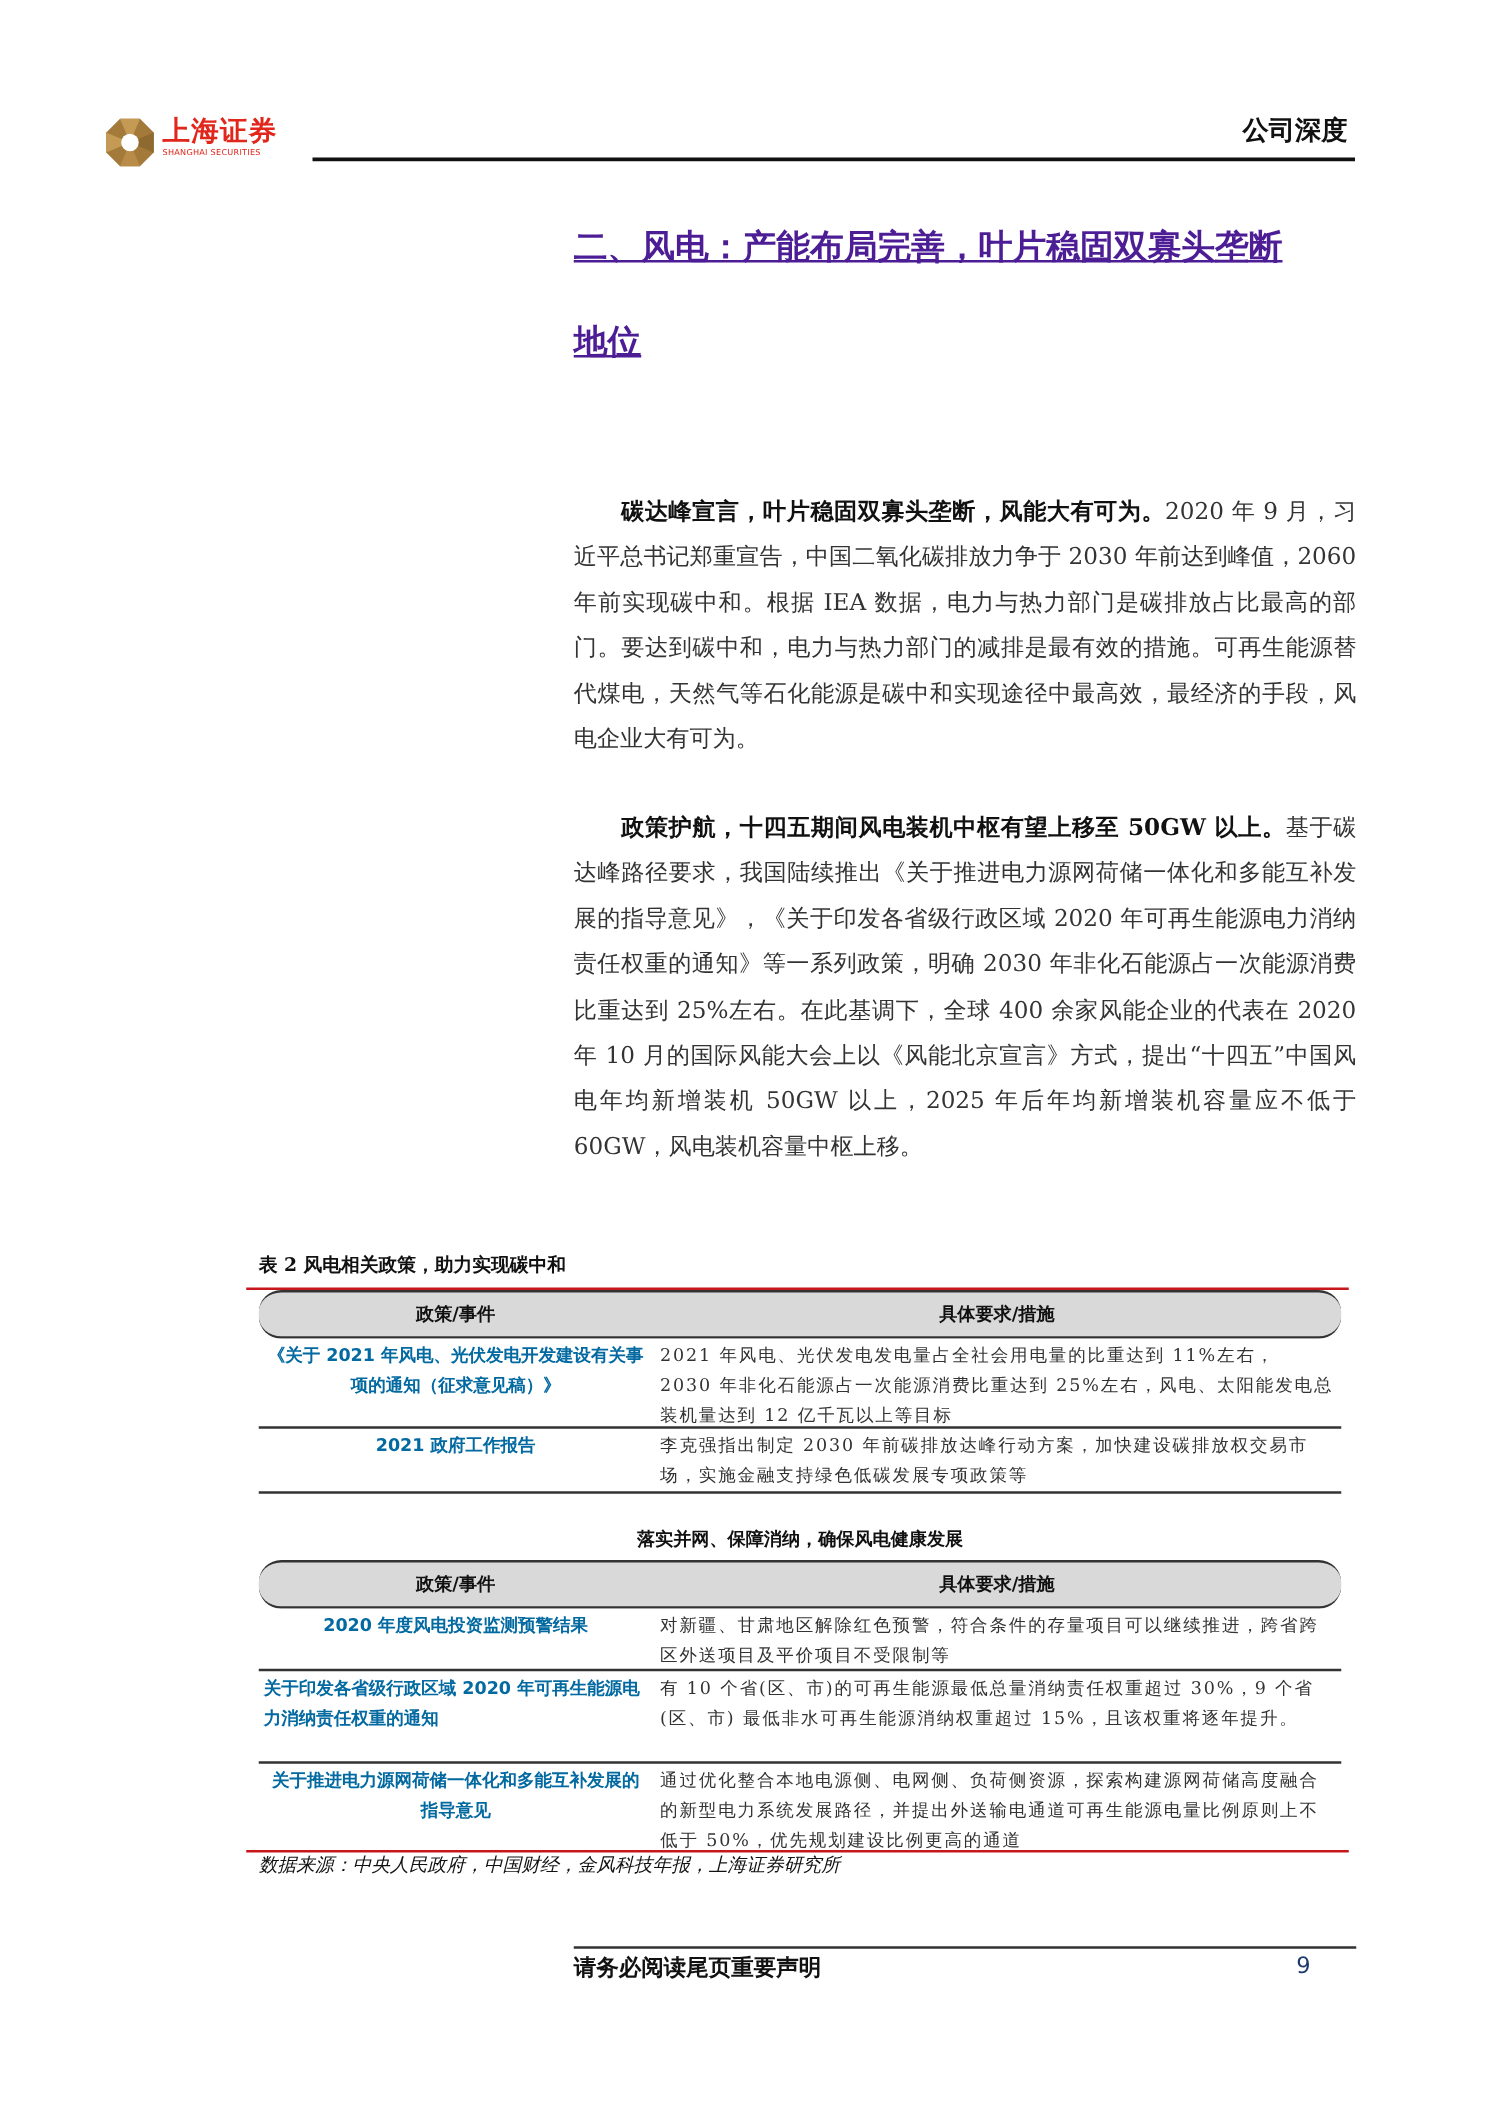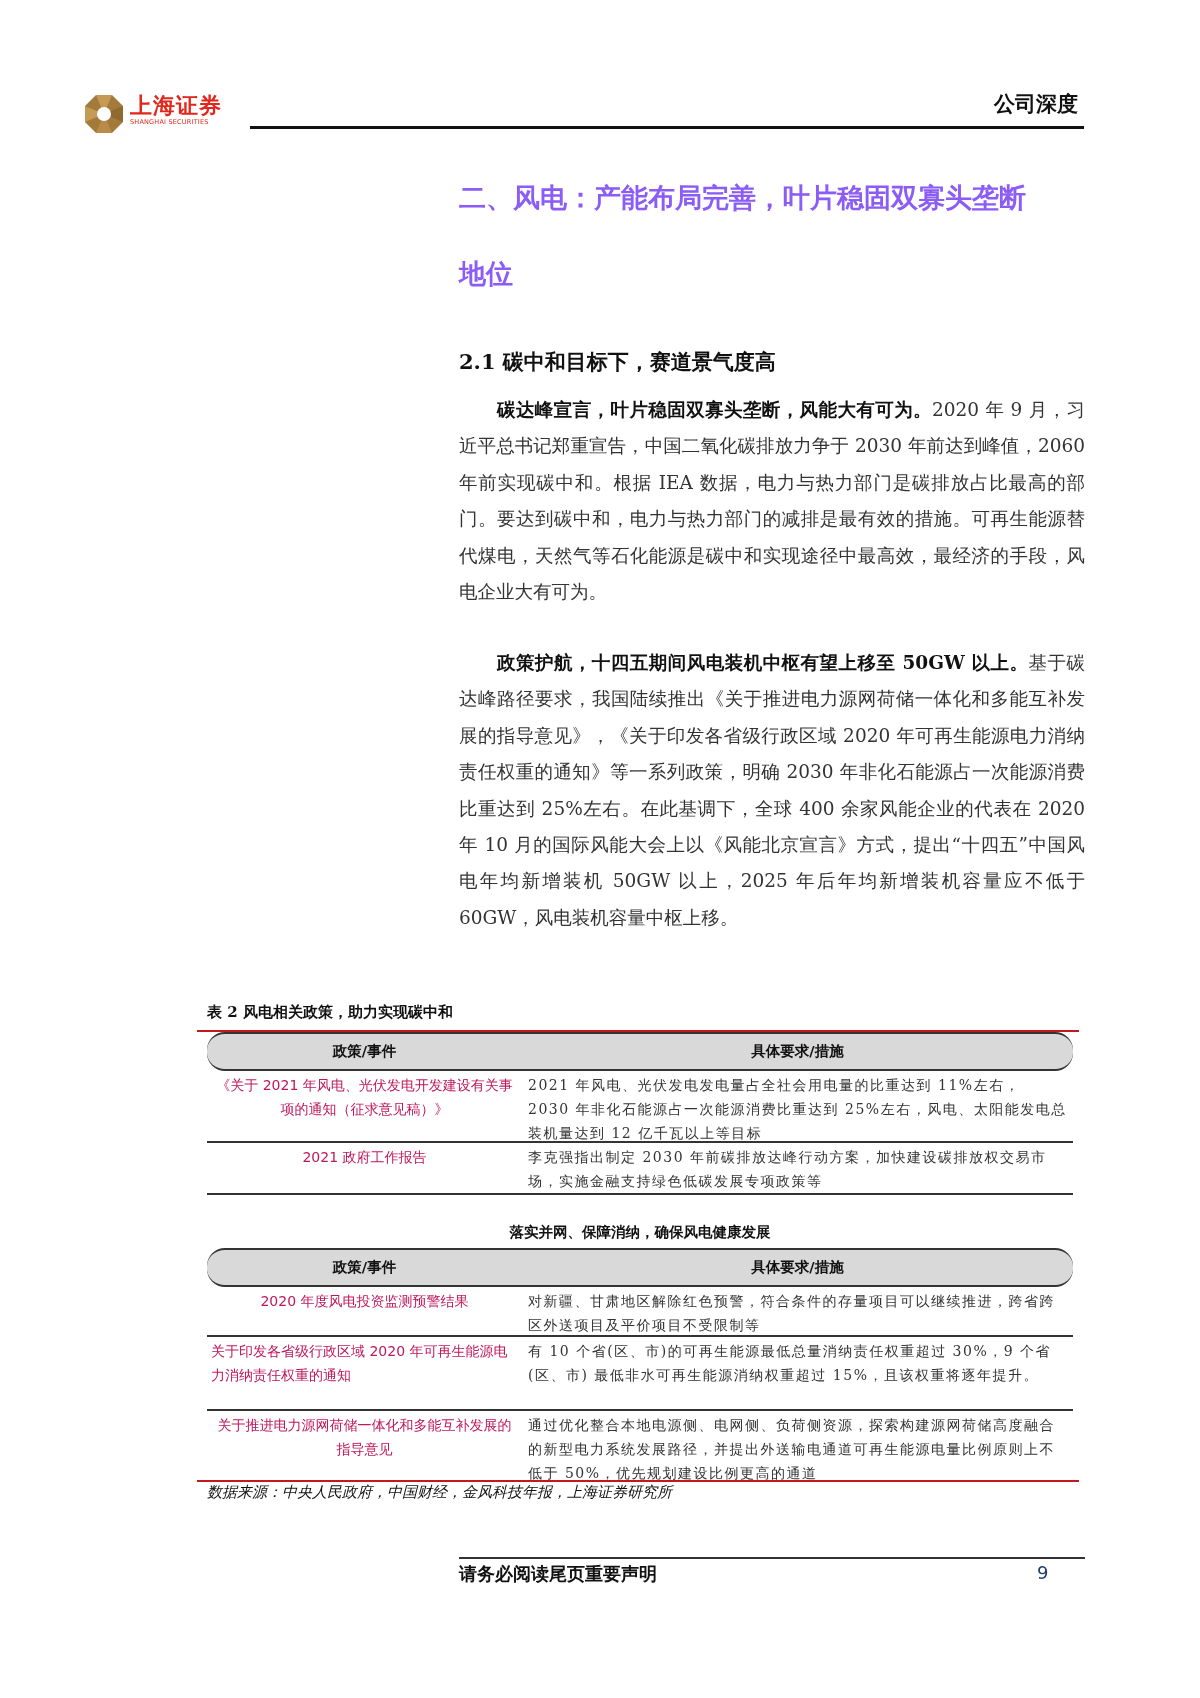--- a/index.html
+++ b/index.html
@@ -15,21 +15,21 @@
              font-size:22px; line-height:24px; letter-spacing:1px; }
   .logo-en { font-family:"DejaVu Sans", sans-serif; color:#e1261c; font-size:6.5px;
              line-height:8px; letter-spacing:0.2px; }
   .header-rule { position:absolute; left:166px; top:36px; width:834px; height:3px; background:#111; }
   .header-tag { position:absolute; right:6px; top:0; font-family:"DejaVu Serif", serif;
                 font-weight:bold; font-size:21px; color:#111; }
 
   
   .main { position:absolute; left:459px; top:160px; width:626px; }
   .chapter-title { font-family:"DejaVu Sans", sans-serif; font-weight:bold; font-size:27px;
-                   line-height:76px; color:#8b5cf6; margin:0; }
+                   line-height:76px; color:#4c1d95; margin:0;text-decoration:underline; }
   .section-title { font-family:"DejaVu Serif", serif; font-weight:bold; font-size:21px;
                    color:#111; margin:0; position:absolute; top:188px; }
   .para { position:absolute; left:0; width:626px; font-size:18.5px; line-height:36.4px;
           color:#333; text-align:justify; margin:0; }
   .para .lead { font-weight:bold; color:#111; }
   .p1 { top:232px; text-indent:38px; }
   .p2 { top:485px; text-indent:38px; }
 
   
   .table-caption { position:absolute; left:207px; top:1003px; font-family:"DejaVu Serif", serif;
@@ -38,21 +38,21 @@
   .rr-top { top:1030px; }
   .rr-bot { top:1480px; }
   .tbl { position:absolute; left:207px; width:866px; font-family:"DejaVu Sans", sans-serif; }
   .group-title { text-align:center; font-weight:bold; font-size:14.5px; color:#111;
                  height:32px; line-height:32px; }
   .th-row { display:flex; background:#d9d9d9; border-top:2px solid #333; border-bottom:2px solid #333;
             height:35px; align-items:center; font-weight:bold; font-size:14.5px; color:#111;border-radius:18px; }
   .th-row .c1 { width:315px; text-align:center; }
   .th-row .c2 { flex:1; text-align:center; }
   .tr { display:flex; border-bottom:2px solid #333; }
-  .tr .c1 { width:315px; text-align:center; font-weight:normal; font-size:14px; color:#be185d;
+  .tr .c1 { width:315px; text-align:center; font-weight:bold; font-size:14px; color:#0369a1;
             line-height:24px; padding:2px 4px 0 4px; box-sizing:border-box; }
   .tr .c2 { flex:1; font-size:14px; color:#333; line-height:24px; padding:2px 6px 0 6px;
             letter-spacing:1.5px; box-sizing:border-box; font-family:"DejaVu Serif", serif; }
   .tr.last { border-bottom:none; }
   .g1 { top:1032px; }
   .g2 { top:1216px; }
 
   .source { position:absolute; left:207px; top:1483px; font-family:"DejaVu Serif", serif;
             font-style:italic; font-weight:normal; font-size:15px; color:#111; }
 
@@ -82,21 +82,20 @@
   </div>
   <div class="header-rule"></div>
   <div class="header-tag">公司深度</div>
 </div>
 
 <div class="main">
   <h1 class="chapter-title">
     <span>二、风电：产能布局完善，叶片稳固双寡头垄断</span><br>
     <span>地位</span>
   </h1>
-  <h2 class="section-title">2.1 碳中和目标下，赛道景气度高</h2>
 
   <p class="para p1">
     <span class="lead">碳达峰宣言，叶片稳固双寡头垄断，风能大有可为。</span><span>2020 年 9 月，习近平总书记郑重宣告，中国二氧化碳排放力争于 2030 年前达到峰值，2060 年前实现碳中和。根据 IEA 数据，电力与热力部门是碳排放占比最高的部门。要达到碳中和，电力与热力部门的减排是最有效的措施。可再生能源替代煤电，天然气等石化能源是碳中和实现途径中最高效，最经济的手段，风电企业大有可为。</span>
   </p>
 
   <p class="para p2">
     <span class="lead">政策护航，十四五期间风电装机中枢有望上移至 50GW 以上。</span><span>基于碳达峰路径要求，我国陆续推出《关于推进电力源网荷储一体化和多能互补发展的指导意见》，《关于印发各省级行政区域 2020 年可再生能源电力消纳责任权重的通知》等一系列政策，明确 2030 年非化石能源占一次能源消费比重达到 25%左右。在此基调下，全球 400 余家风能企业的代表在 2020 年 10 月的国际风能大会上以《风能北京宣言》方式，提出“十四五”中国风电年均新增装机 50GW 以上，2025 年后年均新增装机容量应不低于 60GW，风电装机容量中枢上移。</span>
   </p>
 </div>
 

